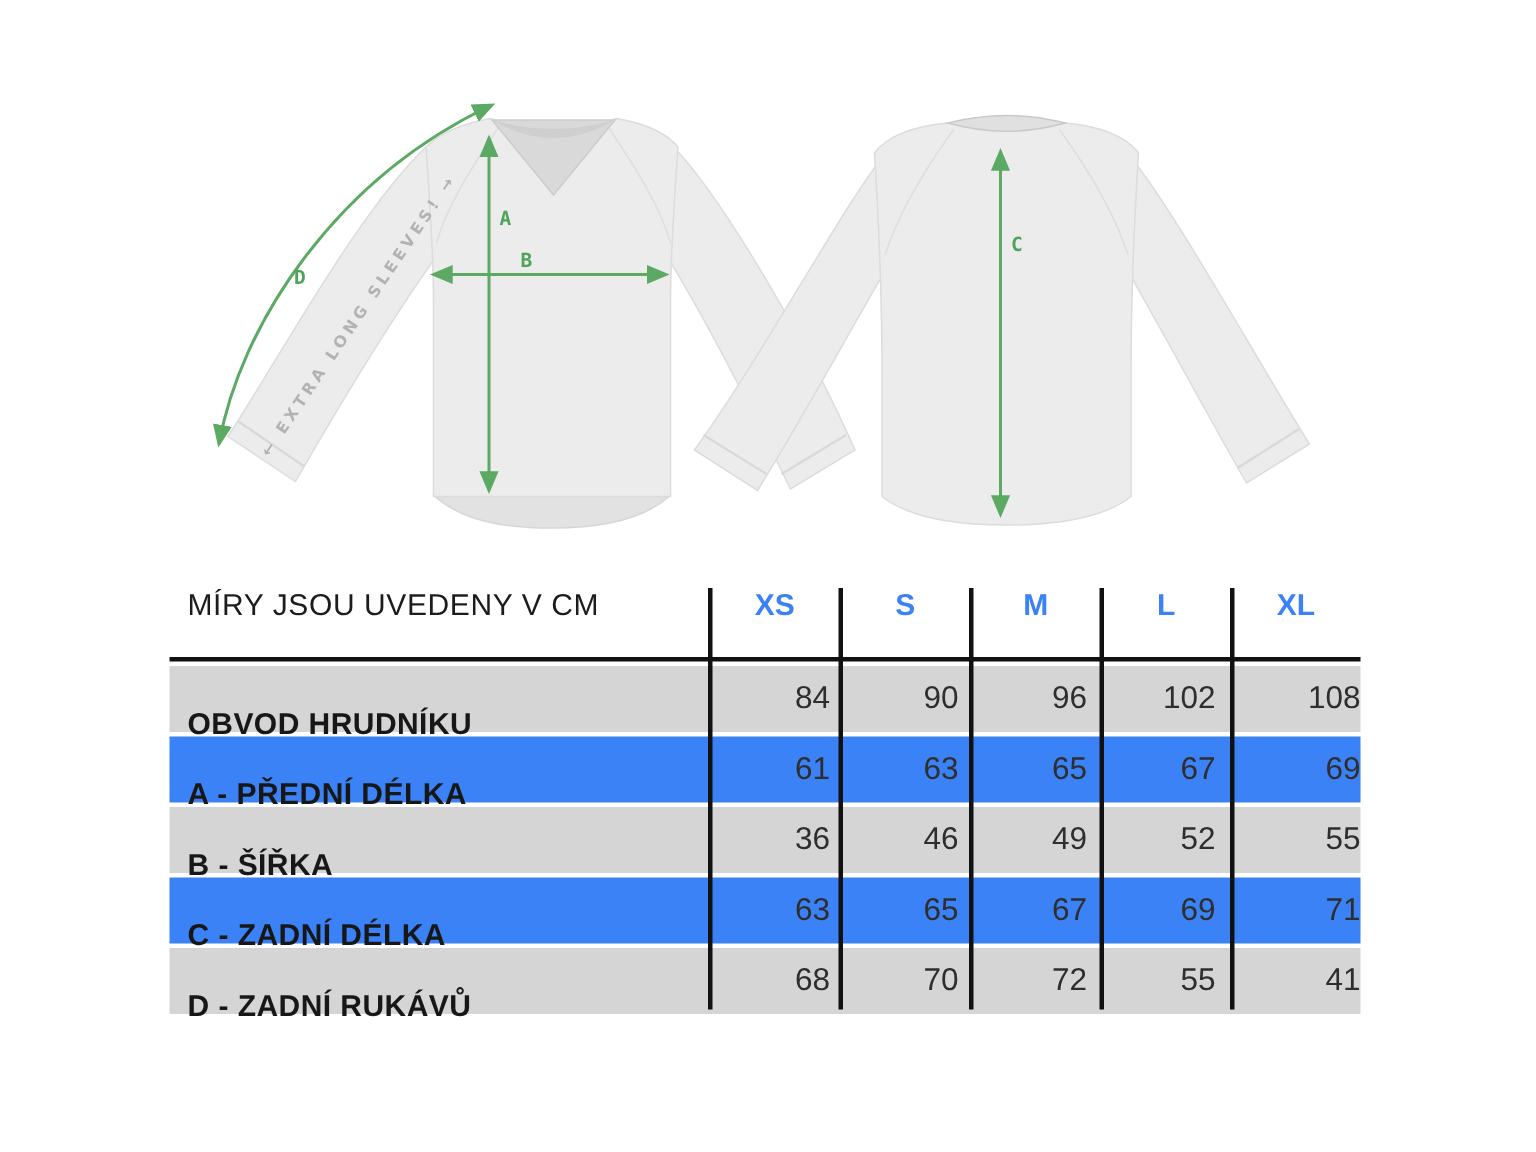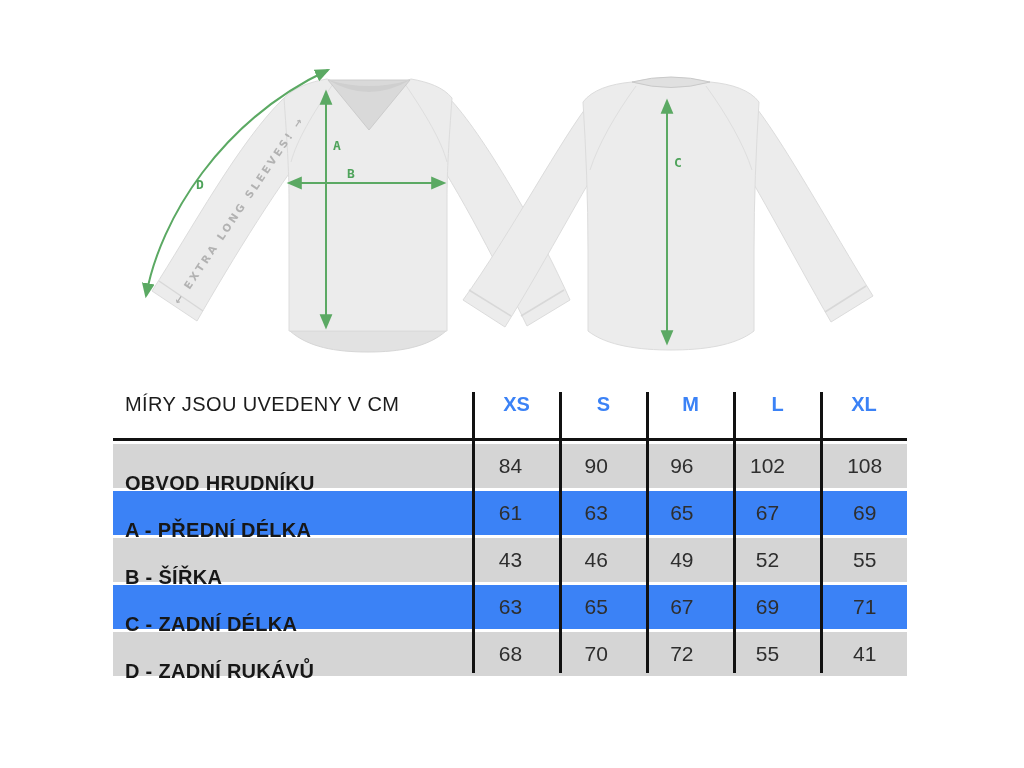--- a/index.html
+++ b/index.html
@@ -32,21 +32,21 @@
   .t-size:last-child{width:86px;}
   .t-underline{height:3px;background:#111;}
   .t-row{display:flex;height:44px;margin-top:3px;align-items:center;}
   .t-row.dark{background:#d5d5d5;}
   .t-row.light{background:#3b82f6;}
   .t-label{
     width:360px;box-sizing:border-box;padding-left:12px;
     font-size:20px;font-weight:700;color:#171717;letter-spacing:0.3px;margin-top:34px;
   }
   .t-val{
-    width:87px;text-align:center;font-size:21px;font-weight:400;color:#2e2e2e;
+    width:87px;text-align:right;font-size:21px;font-weight:400;color:#2e2e2e;
   }
   .t-val:last-child{width:86px;margin-left:12px;}
   .v-line{
     position:absolute;top:-1px;bottom:0;width:3px;background:#111;
   }
 </style>
 </head>
 <body>
 
 <div class="diagram-wrap">
@@ -135,21 +135,21 @@
     <div class="t-label">A - PŘEDNÍ DÉLKA</div>
     <div class="t-val">61</div>
     <div class="t-val">63</div>
     <div class="t-val">65</div>
     <div class="t-val">67</div>
     <div class="t-val">69</div>
   </div>
 
   <div class="t-row dark">
     <div class="t-label">B - ŠÍŘKA</div>
-    <div class="t-val">43</div>
+    <div class="t-val">36</div>
     <div class="t-val">46</div>
     <div class="t-val">49</div>
     <div class="t-val">52</div>
     <div class="t-val">55</div>
   </div>
 
   <div class="t-row light">
     <div class="t-label">C - ZADNÍ DÉLKA</div>
     <div class="t-val">63</div>
     <div class="t-val">65</div>

